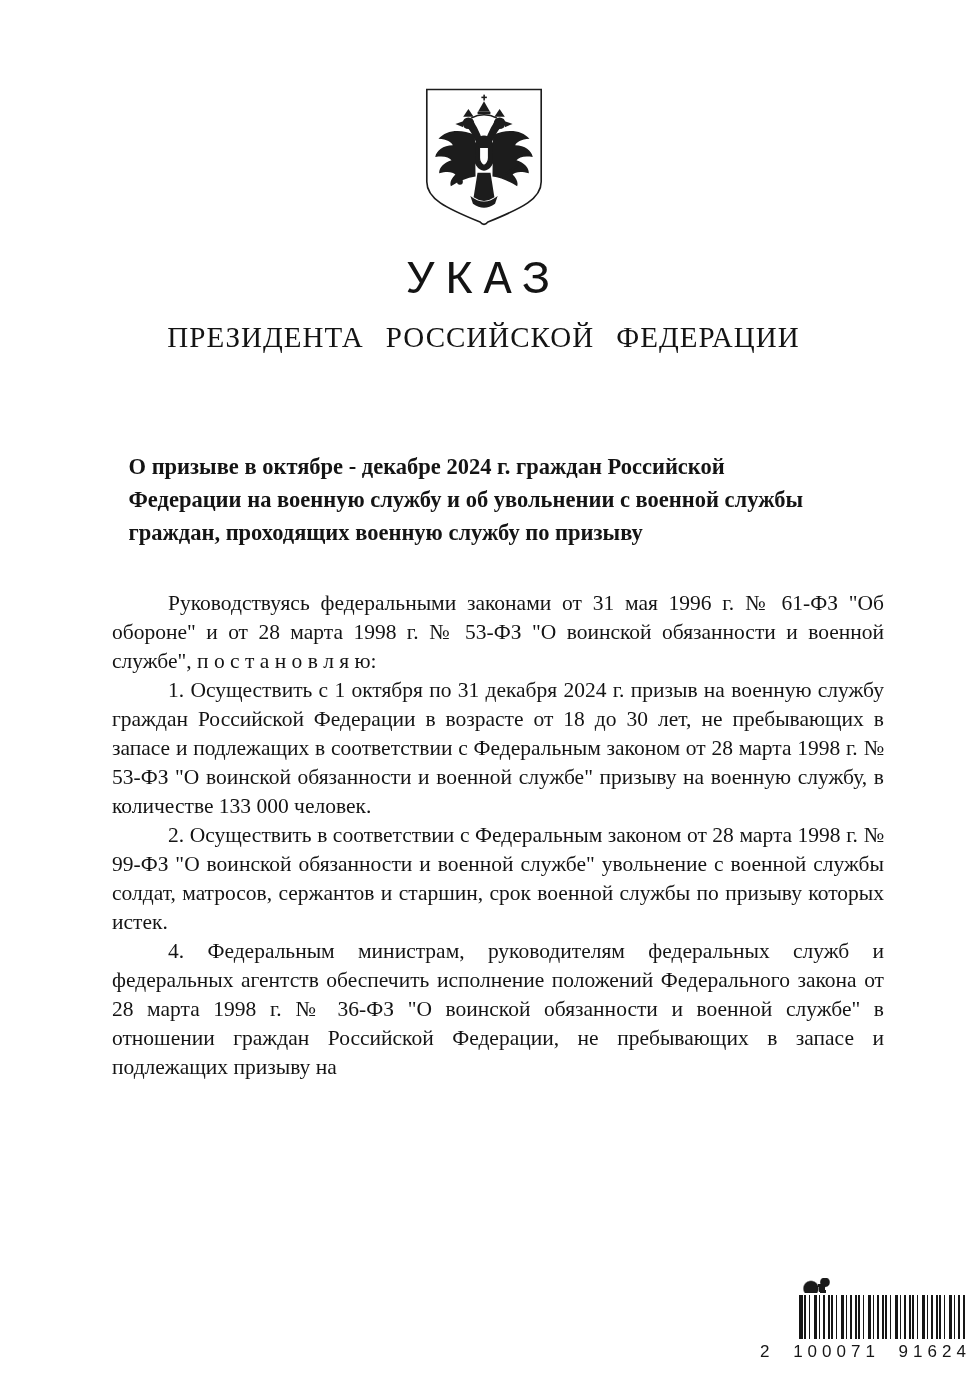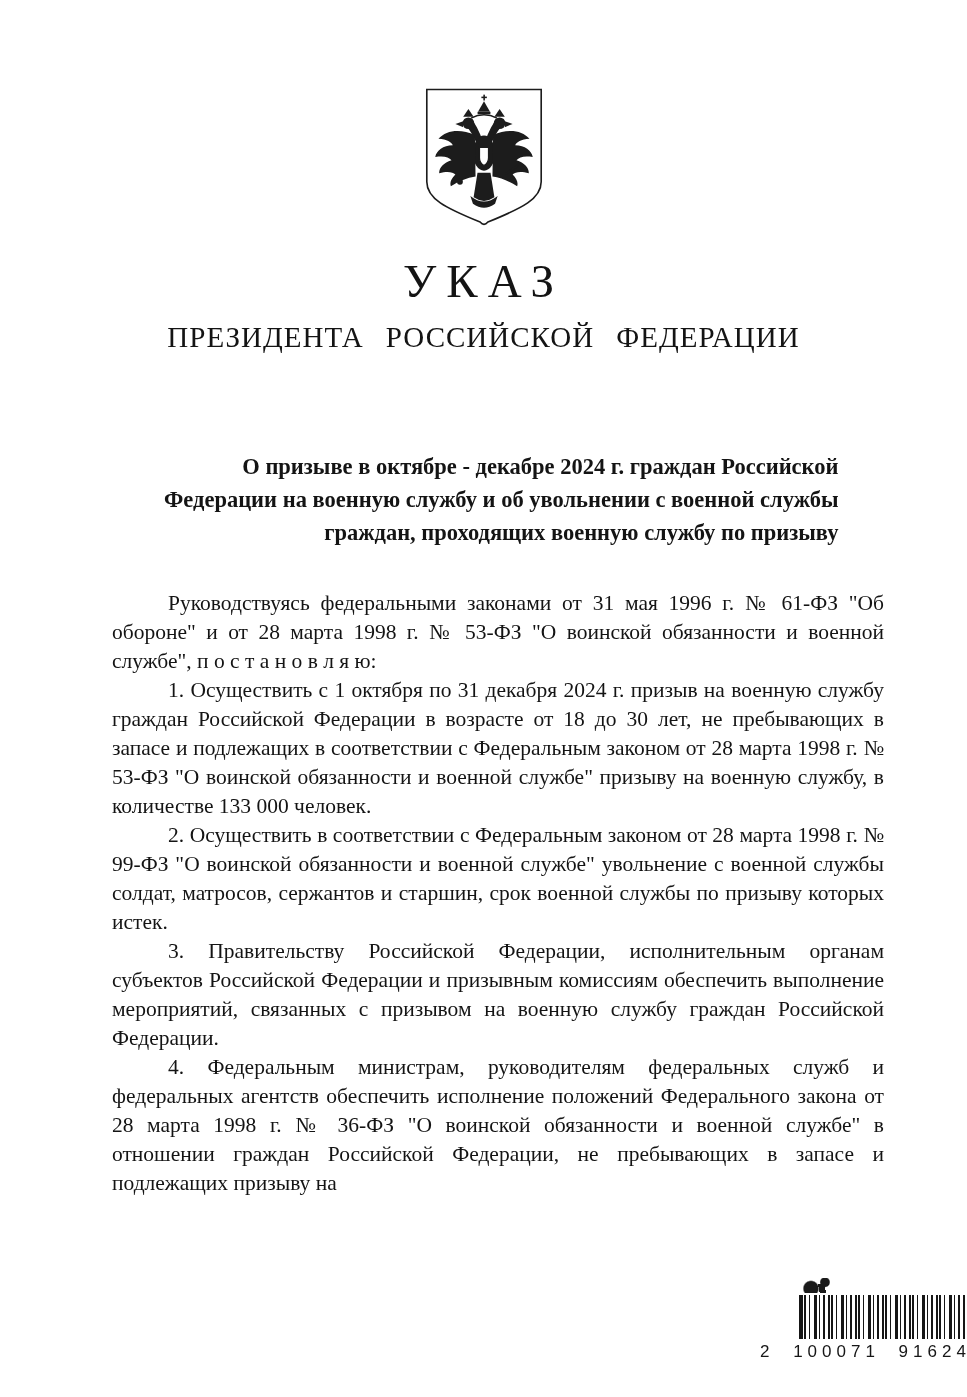--- a/index.html
+++ b/index.html
@@ -19,33 +19,34 @@
     margin: 84px auto 0 auto;
   }
   .emblem svg { display: block; width: 100%; height: 100%; }
   .doc-type {
     margin-top: 20px;
     text-align: center;
     font-size: 47px;
     line-height: 54px;
     letter-spacing: 10px;
     font-weight: normal;
+    font-family: Liberation Mono, monospace;
   }
   .issuer {
     margin-top: 12px;
     text-align: center;
     font-size: 29px;
     line-height: 34px;
     letter-spacing: 1px;
     word-spacing: 14px;
   }
   .subject {
     width: 710px;
     margin: 96px auto 12px auto;
-    text-align: right;
+    text-align: left;
     font-weight: bold;
     font-size: 22.5px;
     line-height: 33px;
   }
   .body-text {
     width: 772px;
     margin: 40px 83px 0 112px;
     font-size: 21.5px;
     line-height: 29px;
     text-align: justify;
@@ -160,21 +161,20 @@
   <div class="doc-type">УКАЗ</div>
 
   <div class="issuer">ПРЕЗИДЕНТА РОССИЙСКОЙ ФЕДЕРАЦИИ</div>
 
   <div class="subject">О призыве в октябре - декабре 2024 г. граждан Российской Федерации на военную службу и об увольнении с военной службы граждан, проходящих военную службу по призыву</div>
 
   <div class="body-text">
     <p>Руководствуясь федеральными законами от 31 мая 1996 г. № 61-ФЗ "Об обороне" и от 28 марта 1998 г. № 53-ФЗ "О воинской обязанности и военной службе", п о с т а н о в л я ю:</p>
     <p>1. Осуществить с 1 октября по 31 декабря 2024 г. призыв на военную службу граждан Российской Федерации в возрасте от 18 до 30 лет, не пребывающих в запасе и подлежащих в соответствии с Федеральным законом от 28 марта 1998 г. № 53-ФЗ "О воинской обязанности и военной службе" призыву на военную службу, в количестве 133&nbsp;000 человек.</p>
     <p>2. Осуществить в соответствии с Федеральным законом от 28 марта 1998 г. № 99-ФЗ "О воинской обязанности и военной службе" увольнение с военной службы солдат, матросов, сержантов и старшин, срок военной службы по призыву которых истек.</p>
-    <p>3. Правительству Российской Федерации, исполнительным органам субъектов Российской Федерации и призывным комиссиям обеспечить выполнение мероприятий, связанных с призывом на военную службу граждан Российской Федерации.</p>
     <p>4. Федеральным министрам, руководителям федеральных служб и федеральных агентств обеспечить исполнение положений Федерального закона от 28 марта 1998 г. № 36-ФЗ "О воинской обязанности и военной службе" в отношении граждан Российской Федерации, не пребывающих в запасе и подлежащих призыву на</p>
   </div>
 
   <div class="barcode-block">
     <div class="barcode-inner">
       <div class="print-mark"></div>
       <div class="barcode-bars"></div>
       <div class="barcode-digits">2 100071 91624 3</div>
     </div>
   </div>

